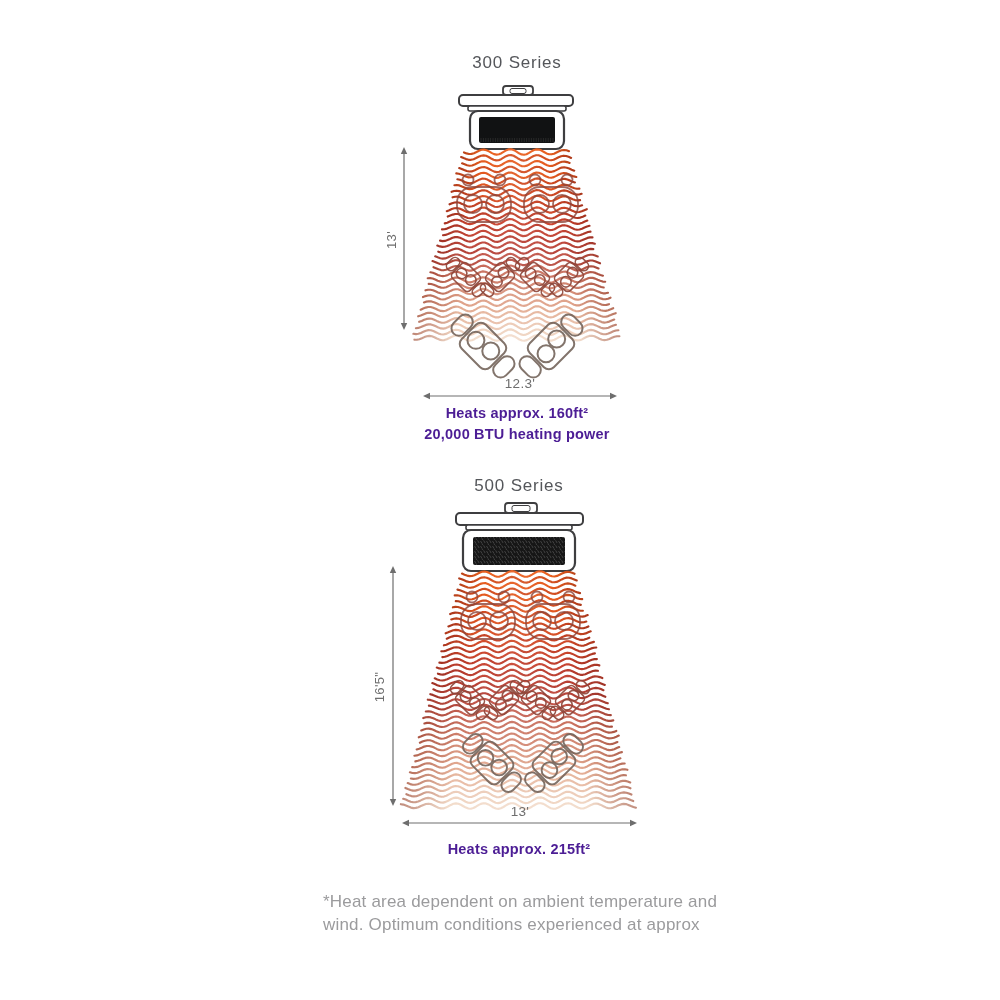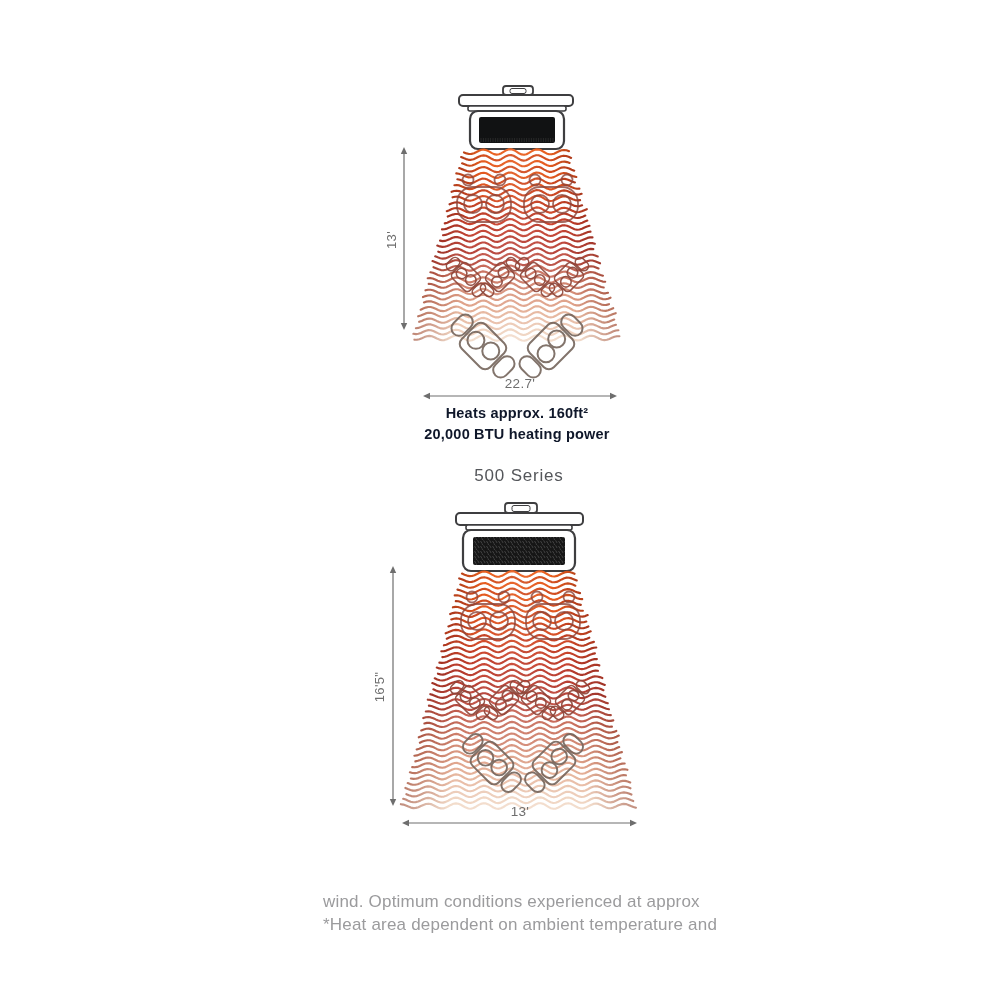--- a/index.html
+++ b/index.html
@@ -4,21 +4,21 @@
 <style>
   html,body{margin:0;padding:0;background:#ffffff;}
   body{font-family:"Liberation Sans", sans-serif;}
   #canvas{position:relative;width:1000px;height:1000px;background:#ffffff;overflow:hidden;margin:0 auto;}
   #diagram{position:absolute;left:0;top:0;}
   .fig-title{position:absolute;text-align:center;font-size:17px;color:#54565A;letter-spacing:.8px;}
   .vlabel{position:absolute;width:44px;height:16px;text-align:center;font-size:13px;color:#6E6E6E;
           transform:rotate(-90deg);letter-spacing:.3px;}
   .hlabel{position:absolute;width:100px;text-align:center;font-size:13.5px;color:#6E6E6E;letter-spacing:.3px;}
   .caption{position:absolute;width:276px;text-align:center;font-size:14.5px;font-weight:bold;
-           color:#0f172a;line-height:21px;letter-spacing:.2px;}
+           color:#4c1d95;line-height:21px;letter-spacing:.2px;}
   .footnote{position:absolute;left:323px;top:891px;width:410px;text-align:left;font-size:17px;
             line-height:22.5px;color:#9B9B9D;letter-spacing:.2px;}
 </style>
 </head>
 <body>
 
 <div id="canvas">
 
   <svg id="diagram" width="1000" height="1000" viewBox="0 0 1000 1000">
     <defs id="defs">
@@ -799,31 +799,33 @@
           <path d="M393 806 L389.8 799 L396.2 799 Z" fill="#6E6E6E"></path>
         </g>
         <g>
           <line x1="407" y1="823" x2="632" y2="823" stroke="#6E6E6E" stroke-width="1.2"></line>
           <path d="M402 823 L409 819.8 L409 826.2 Z" fill="#6E6E6E"></path>
           <path d="M637 823 L630 819.8 L630 826.2 Z" fill="#6E6E6E"></path>
         </g>
       </g>
   </svg>
 
+  <div class="fig-title" style="left:379px;top:53px;width:276px">300 Series</div>
   <div class="vlabel" style="left:370px;top:232px">13'</div>
-  <div class="hlabel" style="left:470px;top:376px">22.7'</div>
+  <div class="hlabel" style="left:470px;top:376px">12.3'</div>
   <div class="caption" style="left:379px;top:403px">
     <div>Heats approx. 160ft²</div>
     <div>20,000 BTU heating power</div>
   </div>
 
-  <div class="fig-title" style="left:381px;top:466px;width:276px">500 Series</div>
+  <div class="fig-title" style="left:381px;top:476px;width:276px">500 Series</div>
   <div class="vlabel" style="left:358px;top:679px">16'5"</div>
   <div class="hlabel" style="left:470px;top:804px">13'</div>
   <div class="caption" style="left:381px;top:839px">
+    <div>Heats approx. 215ft²</div>
   </div>
 
   <div class="footnote">
+    <div>*Heat area dependent on ambient temperature and</div>
     <div>wind. Optimum conditions experienced at approx</div>
-    <div>*Heat area dependent on ambient temperature and</div>
   </div>
 
 </div>
 
 </body></html>

